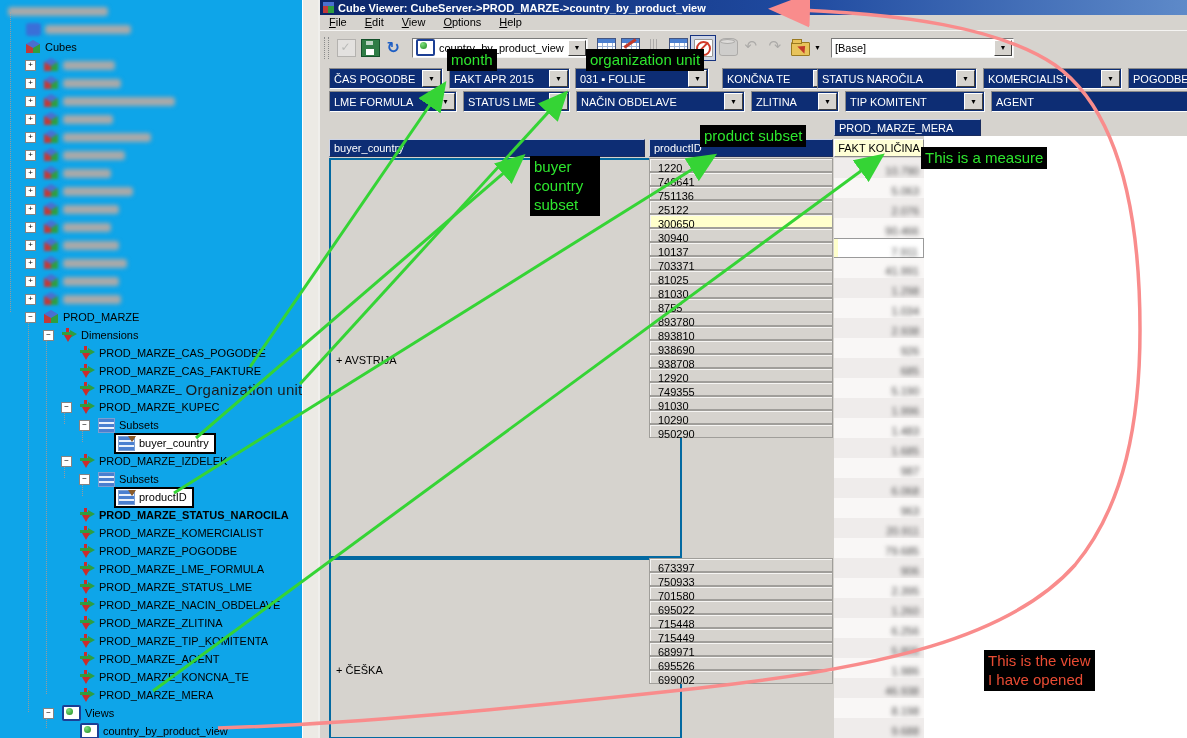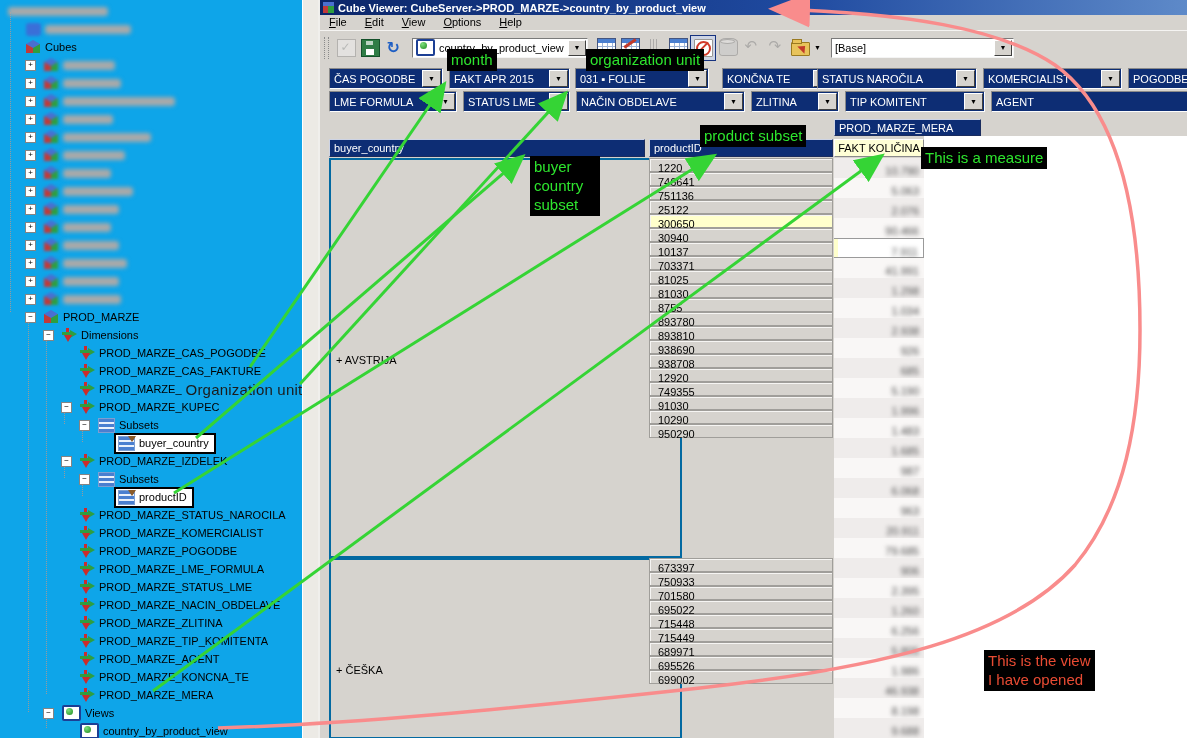--- a/index.html
+++ b/index.html
@@ -397,21 +397,21 @@
 
         <div class="trow" data-boxed="true" style="top: 488px; --lv: 6;">
 
           <span class="twrap">
             <span class="tico" data-icon="subset-icon"></span>
             <span class="tlabel">productID</span>
 
           </span>
         </div>
 
-        <div class="trow" style="top: 506px; --lv: 4;">
+        <div class="trow" style="top: 506px; font-weight: bold; --lv: 4;">
 
           <span class="twrap">
             <span class="tico" data-icon="dimension-icon"></span>
             <span class="tlabel">PROD_MARZE_STATUS_NAROCILA</span>
 
           </span>
         </div>
 
         <div class="trow" style="top: 524px; --lv: 4;">
 

